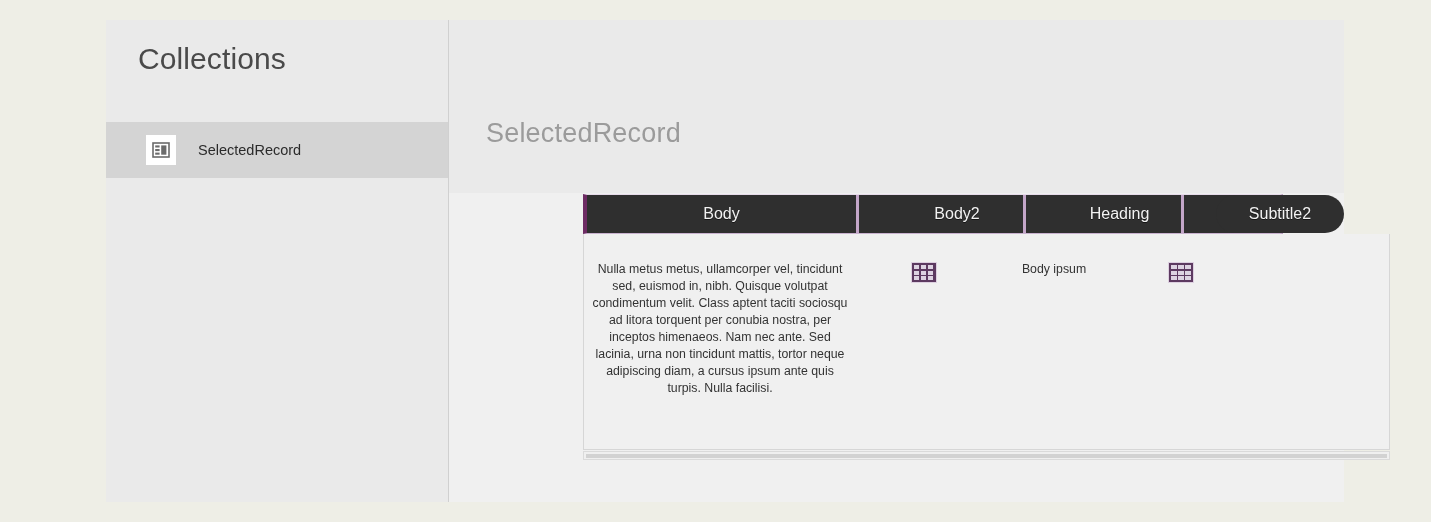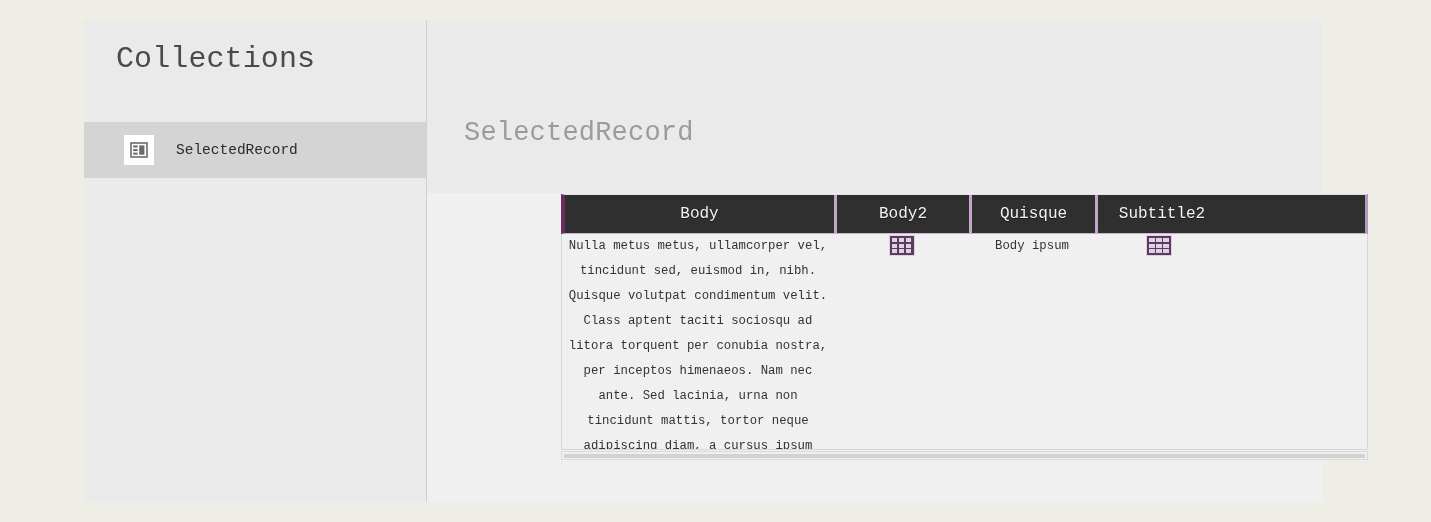--- a/index.html
+++ b/index.html
@@ -10,26 +10,25 @@
     width: 1431px;
     height: 522px;
     background: #eeeee6;
     font-family: "Liberation Sans", sans-serif;
     overflow: hidden;
   }
 
   
   #app-panel {
     position: absolute;
-    left: 84px;
+    left: 106px;
     top: 20px;
     width: 1238px;
     height: 482px;
     background: #f0f0f0;
-    font-family: Liberation Mono, monospace;
   }
 
   
   #panel-top-band {
     position: absolute;
     left: 0;
     top: 0;
     width: 1238px;
     height: 173px;
     background: #eaeaea;
@@ -107,27 +106,28 @@
   #data-table-wrap {
     position: absolute;
     left: 133px;
     top: 174px;
     width: 807px;
     height: 266px;
   }
   #table-header-row {
     display: flex;
     height: 40px;
-    width: 807px;
+    width: 700px;
     box-sizing: border-box;
     border-left: 4px solid #6d2b63;
     border-right: 3px solid #b597bb;
     border-top: 1px solid #e6dbe9;
     border-bottom: 1px solid #c9b2cf;
     background: #2f2f2f;
+    gap: 32px;
   }
   .th-cell {
     background: #2f2f2f;
     color: #f2f2f2;
     font-size: 16px;
     display: flex;
     align-items: center;
     justify-content: center;
     box-sizing: border-box;
     border-right: 3px solid #c3a6c9;
@@ -142,25 +142,25 @@
     height: 216px;
     box-sizing: border-box;
     background: #f0f0f0;
     border-left: 1px solid #d6d6d6;
     border-right: 1px solid #d6d6d6;
     border-bottom: 1px solid #d6d6d6;
     display: flex;
   }
   .td-cell {
     box-sizing: border-box;
-    padding-top: 0;
+    padding-top: 27px;
     font-size: 12.3px;
     color: #333333;
     text-align: center;
-    line-height: 25px;
+    line-height: 17px;
     overflow: hidden;
   }
   .td-cell.icon-cell {
     display: flex;
     align-items: flex-start;
     justify-content: center;
   }
   .cell-text { padding: 0 6px; }
 
   
@@ -231,21 +231,21 @@
 
   <div id="main">
 
     <div id="record-heading">SelectedRecord</div>
 
     <div id="data-table-wrap">
 
       <div id="table-header-row">
           <div class="th-cell" style="width: 272px; flex: 0 0 272px;">Body</div>
           <div class="th-cell" style="width: 135px; flex: 0 0 135px;">Body2</div>
-          <div class="th-cell" style="width: 126px; flex: 0 0 126px;">Quisque</div>
+          <div class="th-cell" style="width: 126px; flex: 0 0 126px;">Heading</div>
           <div class="th-cell" style="width: 128px; flex: 0 0 128px;">Subtitle2</div>
         </div>
 
       <div id="table-body">
           <div class="td-cell" style="width: 272px; flex: 0 0 272px;">
             <div class="cell-text">Nulla metus metus, ullamcorper vel, tincidunt sed, euismod in, nibh. Quisque volutpat condimentum velit. Class aptent taciti sociosqu ad litora torquent per conubia nostra, per inceptos himenaeos. Nam nec ante. Sed lacinia, urna non tincidunt mattis, tortor neque adipiscing diam, a cursus ipsum ante quis turpis. Nulla facilisi.</div>
           </div>
           <div class="td-cell icon-cell" style="width: 135px; flex: 0 0 135px;">
             <div class="grid-icon">
               <span></span>

